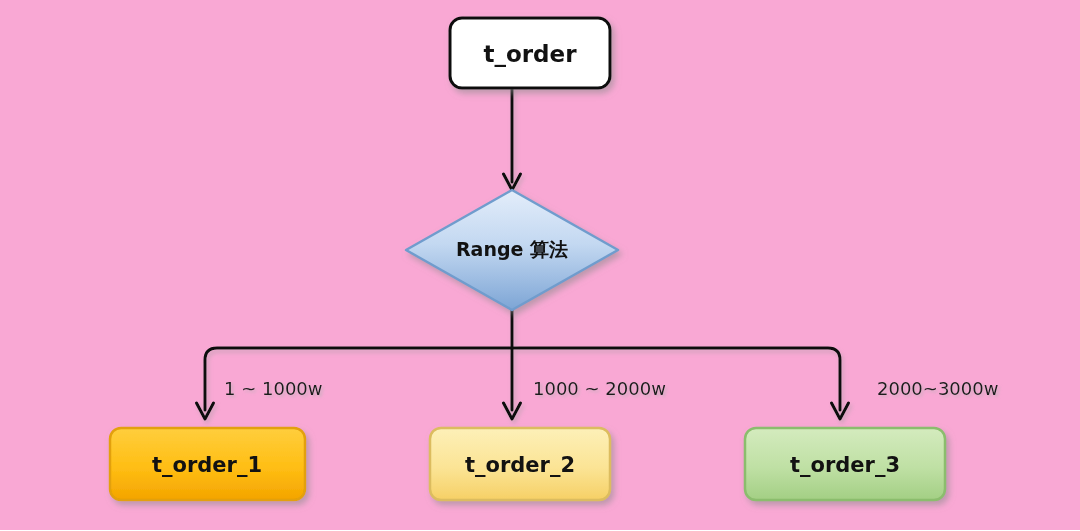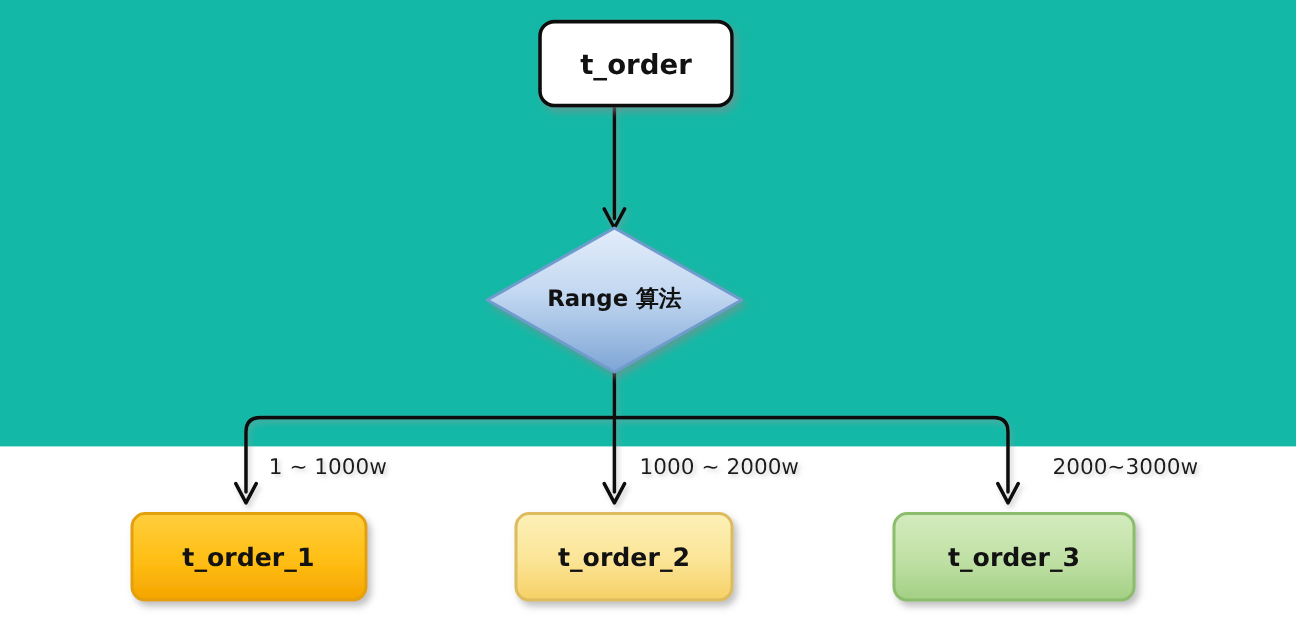--- a/index.html
+++ b/index.html
@@ -9,22 +9,22 @@
   }
   body {
     width: 1080px;
     height: 531px;
     font-family: "DejaVu Sans", sans-serif;
     overflow: hidden;
   }
   #diagram-root {
     position: relative;
     width: 1080px;
-    height: 372px;
-    background: #14b8a6;
+    height: 530px;
+    background: #f9a8d4;
   }
   svg.canvas {
     position: absolute;
     left: 0;
     top: 0;
     width: 1080px;
     height: 531px;
   }
   .node-label {
     font-family: "DejaVu Sans", sans-serif;

